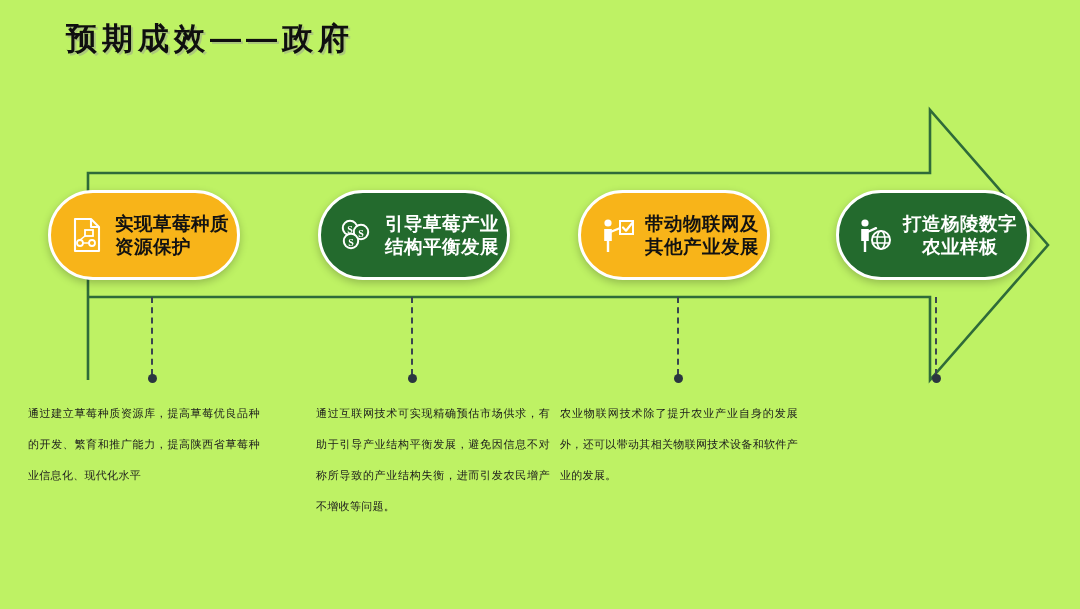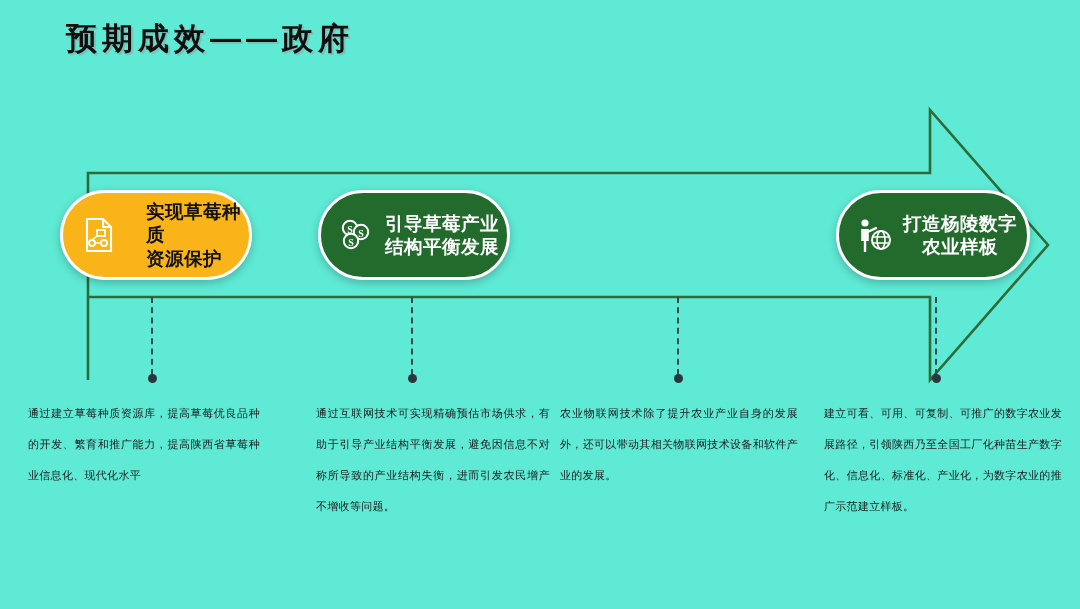--- a/index.html
+++ b/index.html
@@ -2,21 +2,21 @@
 <html><head>
 <meta charset="utf-8">
 <style>
   * { box-sizing: border-box; margin: 0; padding: 0; }
   html, body {
     width: 1080px; height: 609px;
     background: #ffffff;
     font-family: "Liberation Sans", "DejaVu Sans", sans-serif;
     overflow: hidden;
   }
-  #canvas { position: relative; width: 1080px; height: 609px; background: #5eead4; padding-left: 44px; }
+  #canvas { position: relative; width: 1080px; height: 609px; background: #bef264; padding-left: 44px; }
 
   
   #page-title {
     position: absolute; left: 66px; top: 18px;
     font-size: 31px; font-weight: bold; color: #0f0f0f;
     letter-spacing: 5px;
     text-shadow: 2px 2px 0 rgba(150,150,150,0.45);
     white-space: nowrap;
   }
   #arrow-svg { position: absolute; left: 0; top: 90px; }
@@ -39,21 +39,21 @@
     display: flex; align-items: center; justify-content: center;
   }
   .pill .pill-label {
     font-size: 18.5px; font-weight: bold; line-height: 1.25;
     white-space: pre-line;
     letter-spacing: 0.5px;
   }
   .pill.amber .pill-label { color: #121212; }
   .pill.green .pill-label { color: #ffffff; text-align: center; }
 
-  #pill-0 { left: 60px;  top: 190px; width: 192px; gap: 19px; }
+  #pill-0 { left: 48px;  top: 190px; width: 192px; }
   #pill-1 { left: 318px; top: 190px; width: 192px; }
   #pill-2 { left: 578px; top: 190px; width: 192px; }
   #pill-3 { left: 836px; top: 190px; width: 194px; }
 
   
   .connector { position: absolute; width: 2px; }
   .connector .stem {
     position: absolute; left: 0; top: 0; width: 0; height: 100%;
     border-left: 2px dashed #3a4650;
   }
@@ -115,20 +115,33 @@
         <circle cx="22" cy="14" r="7.2" fill="#236A2D" stroke="#fff" stroke-width="2"></circle>
         <text x="22" y="18.5" font-size="10" font-family="Liberation Serif, serif" font-weight="bold" fill="#fff" text-anchor="middle">S</text>
         <circle cx="12" cy="23" r="7.2" fill="#236A2D" stroke="#fff" stroke-width="2"></circle>
         <text x="12" y="27.5" font-size="10" font-family="Liberation Serif, serif" font-weight="bold" fill="#fff" text-anchor="middle">S</text>
       </svg>
     </span>
     <span class="pill-label">引导草莓产业
 结构平衡发展</span>
   </div>
 
+  <div class="pill amber" id="pill-2">
+    <span class="pill-icon">
+      <svg width="36" height="38" viewBox="0 0 36 38">
+        <circle cx="9" cy="7" r="3.6" fill="#fff"></circle>
+        <path d="M5.2 13 h7.6 v12 h-2.6 v11 h-2.4 v-11 h-2.6 z" fill="#fff"></path>
+        <path d="M12.6 15.5 L20 12.5" stroke="#fff" stroke-width="2.4" fill="none" stroke-linecap="round"></path>
+        <rect x="21" y="5" width="13" height="13" fill="none" stroke="#fff" stroke-width="2"></rect>
+        <path d="M24 11.5 l3 3.2 l6 -7.5" fill="none" stroke="#fff" stroke-width="2.2" stroke-linecap="round" stroke-linejoin="round"></path>
+      </svg>
+    </span>
+    <span class="pill-label">带动物联网及
+其他产业发展</span>
+  </div>
 
   <div class="pill green" id="pill-3">
     <span class="pill-icon">
       <svg width="38" height="38" viewBox="0 0 38 38">
         <circle cx="9" cy="7" r="3.6" fill="#fff"></circle>
         <path d="M5.2 13 h7.6 v12 h-2.6 v11 h-2.4 v-11 h-2.6 z" fill="#fff"></path>
         <path d="M12.6 15.5 L20 12.2" stroke="#fff" stroke-width="2.4" fill="none" stroke-linecap="round"></path>
         <circle cx="25" cy="24" r="9" fill="none" stroke="#fff" stroke-width="2"></circle>
         <ellipse cx="25" cy="24" rx="4" ry="9" fill="none" stroke="#fff" stroke-width="1.6"></ellipse>
         <path d="M16.3 21 h17.4 M16.3 27 h17.4" stroke="#fff" stroke-width="1.6" fill="none"></path>
@@ -151,15 +164,14 @@
     <div class="dot"></div>
   </div>
   <div class="connector" id="conn-3">
     <div class="stem"></div>
     <div class="dot"></div>
   </div>
 
   <div class="desc" id="desc-0">通过建立草莓种质资源库，提高草莓优良品种的开发、繁育和推广能力，提高陕西省草莓种业信息化、现代化水平</div>
   <div class="desc" id="desc-1">通过互联网技术可实现精确预估市场供求，有助于引导产业结构平衡发展，避免因信息不对称所导致的产业结构失衡，进而引发农民增产不增收等问题。</div>
   <div class="desc" id="desc-2">农业物联网技术除了提升农业产业自身的发展外，还可以带动其相关物联网技术设备和软件产业的发展。</div>
-  <div class="desc" id="desc-3">建立可看、可用、可复制、可推广的数字农业发展路径，引领陕西乃至全国工厂化种苗生产数字化、信息化、标准化、产业化，为数字农业的推广示范建立样板。</div>
 
 </div>
 
 </body></html>

